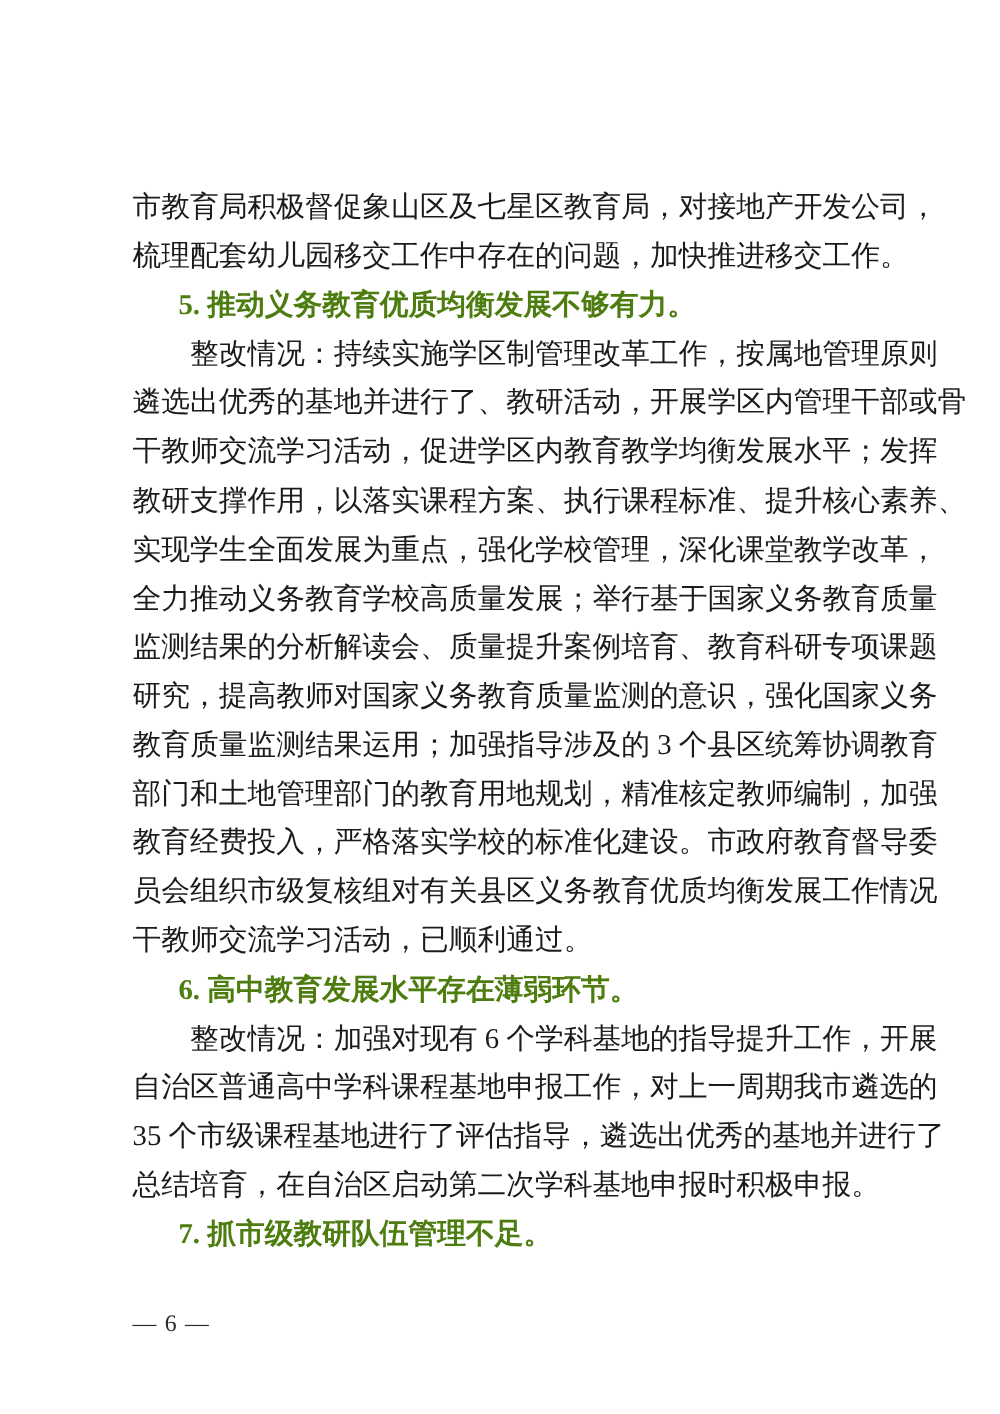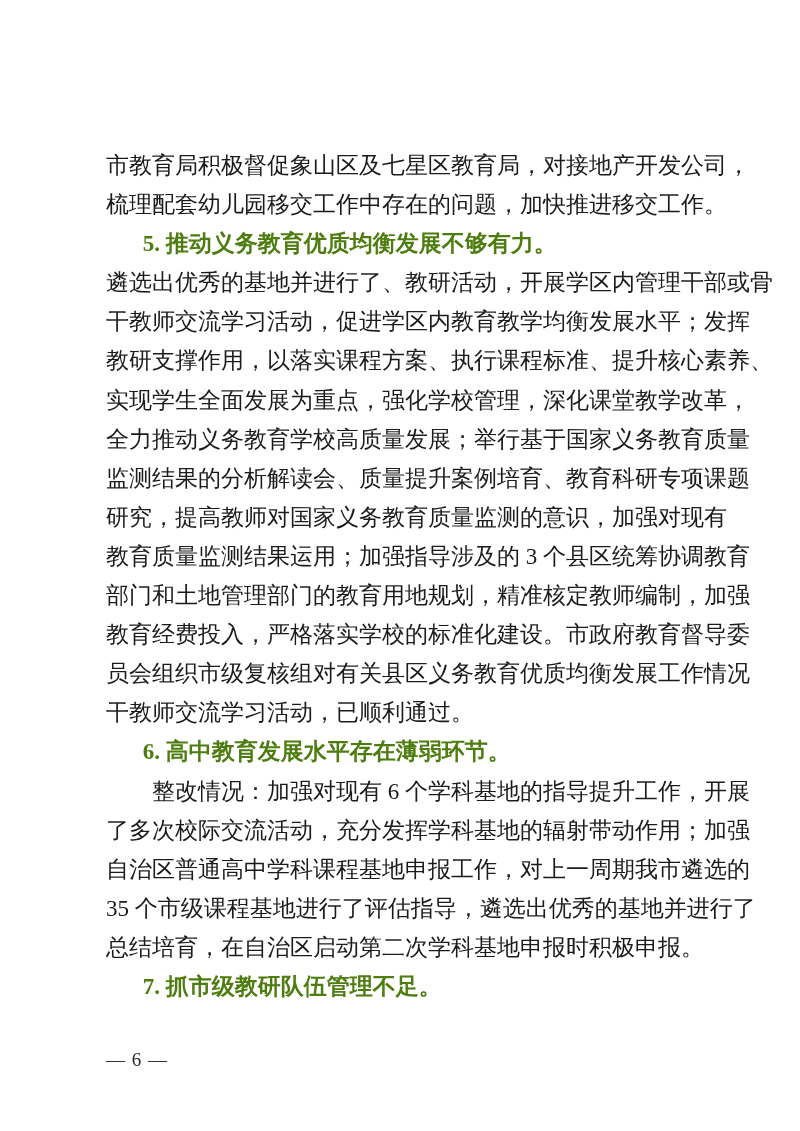--- a/index.html
+++ b/index.html
@@ -49,34 +49,34 @@
   }
 </style>
 </head>
 <body>
 
 <div class="page">
   <div class="content">
     <div class="line">市教育局积极督促象山区及七星区教育局，对接地产开发公司，</div>
     <div class="line">梳理配套幼儿园移交工作中存在的问题，加快推进移交工作。</div>
     <div class="line heading">5. 推动义务教育优质均衡发展不够有力。</div>
+    <div class="line indent">整改情况：持续实施学区制管理改革工作，按属地管理原则</div>
     <div class="line">遴选出优秀的基地并进行了、教研活动，开展学区内管理干部或骨</div>
     <div class="line">干教师交流学习活动，促进学区内教育教学均衡发展水平；发挥</div>
     <div class="line">教研支撑作用，以落实课程方案、执行课程标准、提升核心素养、</div>
     <div class="line">实现学生全面发展为重点，强化学校管理，深化课堂教学改革，</div>
     <div class="line">全力推动义务教育学校高质量发展；举行基于国家义务教育质量</div>
     <div class="line">监测结果的分析解读会、质量提升案例培育、教育科研专项课题</div>
-    <div class="line">研究，提高教师对国家义务教育质量监测的意识，加强对现有</div>
+    <div class="line">研究，提高教师对国家义务教育质量监测的意识，强化国家义务</div>
     <div class="line">教育质量监测结果运用；加强指导涉及的 3 个县区统筹协调教育</div>
     <div class="line">部门和土地管理部门的教育用地规划，精准核定教师编制，加强</div>
     <div class="line">教育经费投入，严格落实学校的标准化建设。市政府教育督导委</div>
     <div class="line">员会组织市级复核组对有关县区义务教育优质均衡发展工作情况</div>
     <div class="line">干教师交流学习活动，已顺利通过。</div>
     <div class="line heading">6. 高中教育发展水平存在薄弱环节。</div>
     <div class="line indent">整改情况：加强对现有 6 个学科基地的指导提升工作，开展</div>
-    <div class="line">了多次校际交流活动，充分发挥学科基地的辐射带动作用；加强</div>
     <div class="line">自治区普通高中学科课程基地申报工作，对上一周期我市遴选的</div>
     <div class="line">35 个市级课程基地进行了评估指导，遴选出优秀的基地并进行了</div>
     <div class="line">总结培育，在自治区启动第二次学科基地申报时积极申报。</div>
     <div class="line heading">7. 抓市级教研队伍管理不足。</div>
   </div>
   <div class="footer">— 6 —</div>
 </div>
 
 </body></html>

